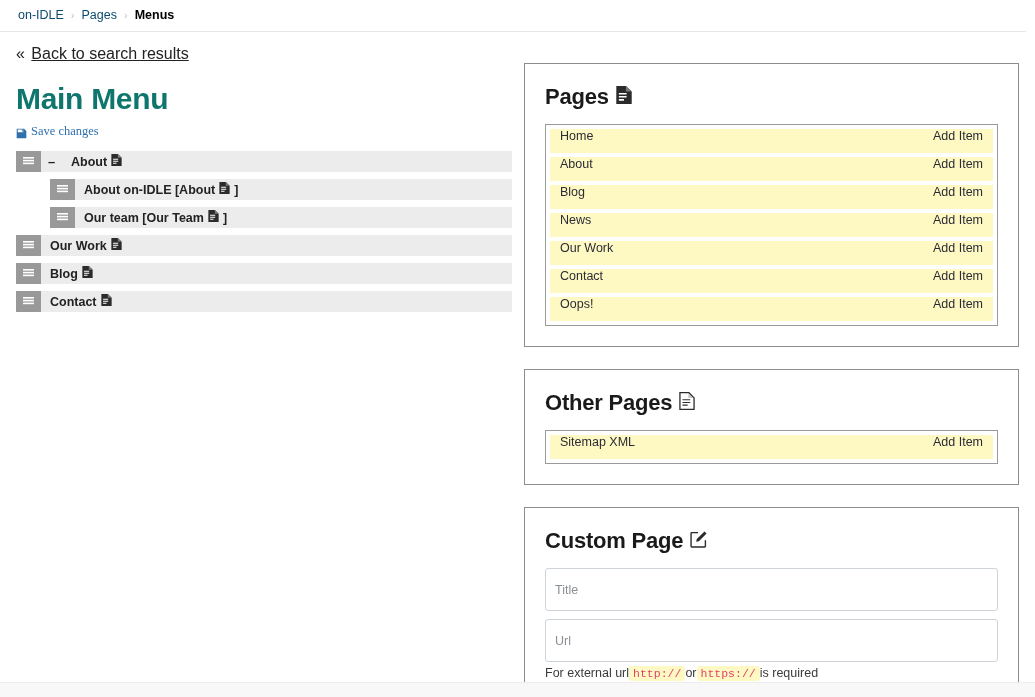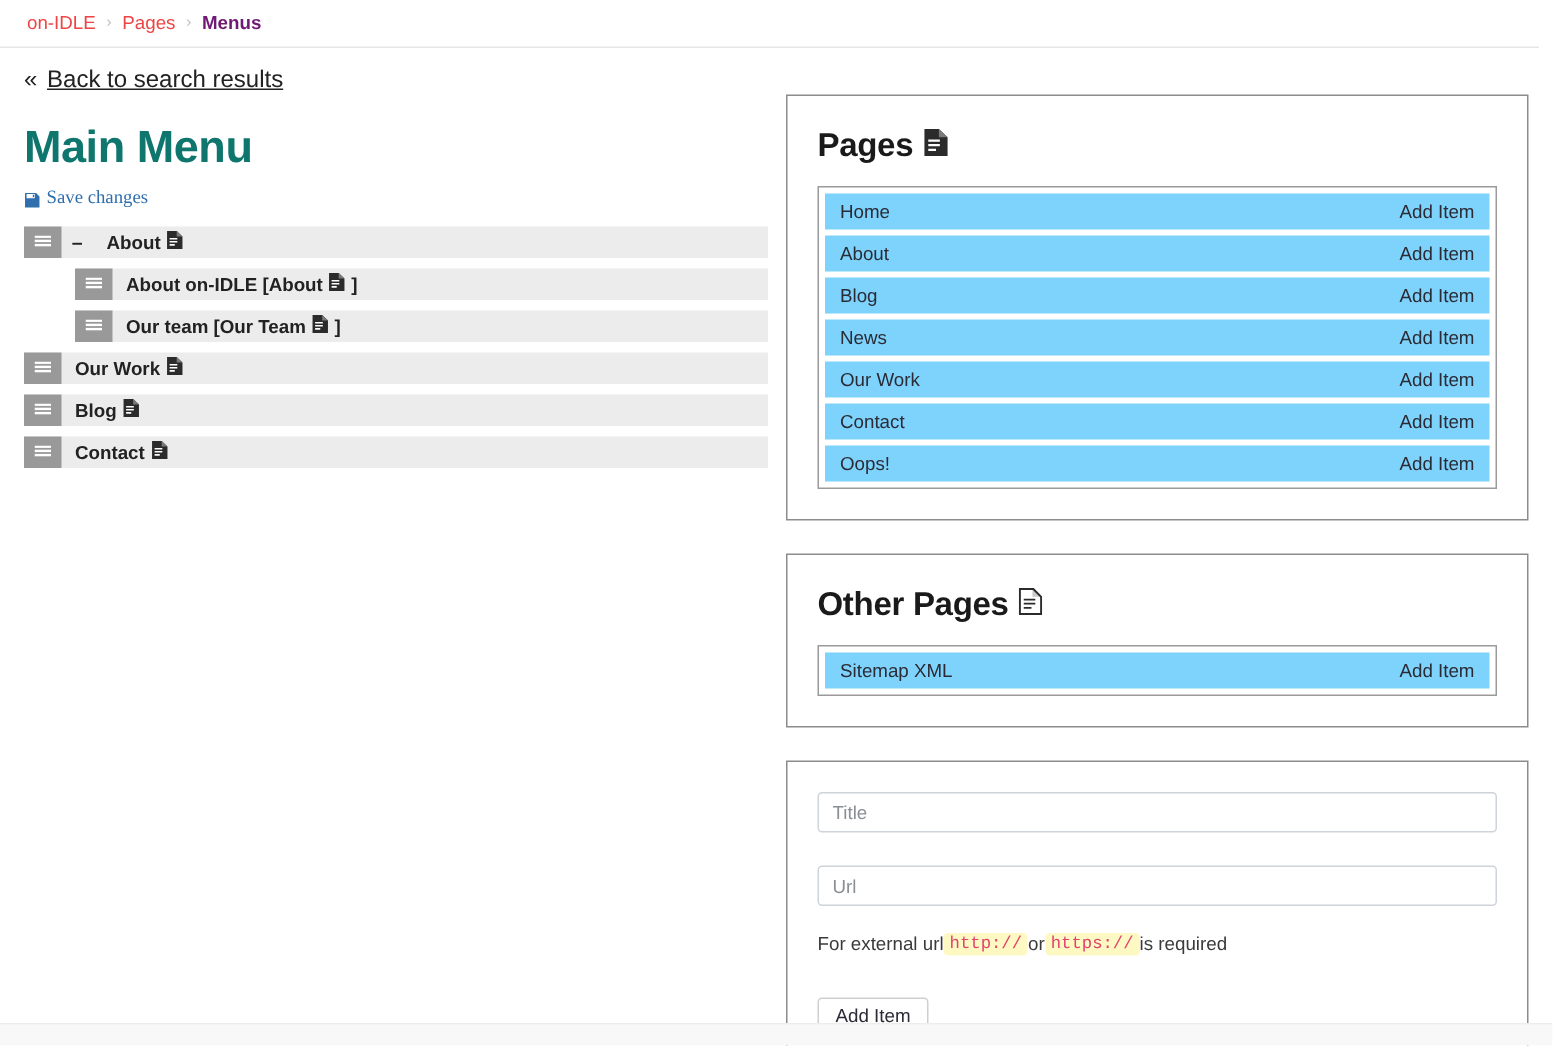--- a/index.html
+++ b/index.html
@@ -20,22 +20,22 @@
   .breadcrumb {
     padding: 8px 0 9px 18px;
     font-size: 12.5px;
     color: #8a8a8a;
     border-bottom: 1px solid #e6e6e6;
     margin: 0 9px 0 0;
     display: flex;
     align-items: center;
     gap: 7px;
   }
-  .crumb { color: #ef4444; }
-  .crumb.current { color: #701a75; font-weight: bold; }
+  .crumb { color: #0c4a6e; }
+  .crumb.current { color: #000000; font-weight: bold; }
   .crumb-sep { color: #c2c2c2; font-size: 11px; }
 
   
   .backbar {
     padding: 13px 0 0 16px;
     font-size: 16px;
     color: #222;
   }
   .backbar .chev { color: #222; margin-right: 2px; }
   .back-link {
@@ -146,52 +146,52 @@
     align-items: center;
     gap: 7px;
     letter-spacing: -0.2px;
   }
   .item-list {
     border: 1px solid #9a9a9a;
     padding: 4px 4px;
     box-sizing: border-box;
   }
   .item-row {
-    background: #7dd3fc;
+    background: #fef9c3;
     height: 24px;
     display: flex;
-    align-items: center;
+    align-items: flex-start;
     justify-content: space-between;
     padding: 0 10px;
     margin-bottom: 4px;
     box-sizing: border-box;
     font-size: 12.5px;
     color: #2b2b36;
   }
   .item-row:last-child { margin-bottom: 0; }
   .add-item-link {
     color: #2b2b36;
     cursor: pointer;
     font-size: 12.5px;
   }
 
   
   .form-input {
     display: block;
     width: 100%;
-    height: 27px;
+    height: 43px;
     box-sizing: border-box;
     border: 1px solid #ced4da;
     border-radius: 3px;
     padding: 3px 9px;
     font-size: 12.5px;
     font-family: "Liberation Sans", sans-serif;
     color: #333;
     background: #fff;
-    margin-bottom: 22px;
+    margin-bottom: 8px;
     outline: none;
   }
   .form-input::placeholder { color: #8a8f94; opacity: 1; }
   .form-hint {
     font-size: 12.5px;
     color: #3a3a3a;
     margin: -4px 0 28px 0;
     display: flex;
     align-items: flex-start;
     gap: 0;
@@ -447,20 +447,29 @@
       </div>
       <div class="item-list">
         <div class="item-row">
           <span>Sitemap XML</span>
           <span class="add-item-link">Add Item</span>
         </div>
       </div>
     </div>
 
     <div class="panel">
+      <div class="panel-title">
+        <span>Custom Page</span>
+        <span>
+          <svg width="17" height="17" viewBox="0 0 16 16">
+            <path fill="none" stroke="#2b2b2b" stroke-width="1.3" d="M14.5 8.6V14.4a.6.6 0 0 1-.6.6H1.6a.6.6 0 0 1-.6-.6V2.1a.6.6 0 0 1 .6-.6h6"></path>
+            <path fill="#2b2b2b" d="M13.6 0.4l2 2-7.2 7.2-2.6.6.6-2.6L13.6.4z"></path>
+          </svg>
+        </span>
+      </div>
       <input class="form-input" type="text" placeholder="Title" style="">
       <input class="form-input" type="text" placeholder="Url" style="">
       <div class="form-hint">
         <span>For external url</span>
         <code class="snippet">http://</code>
         <span>or</span>
         <code class="snippet">https://</code>
         <span>is required</span>
       </div>
       <button class="btn">Add Item</button>

